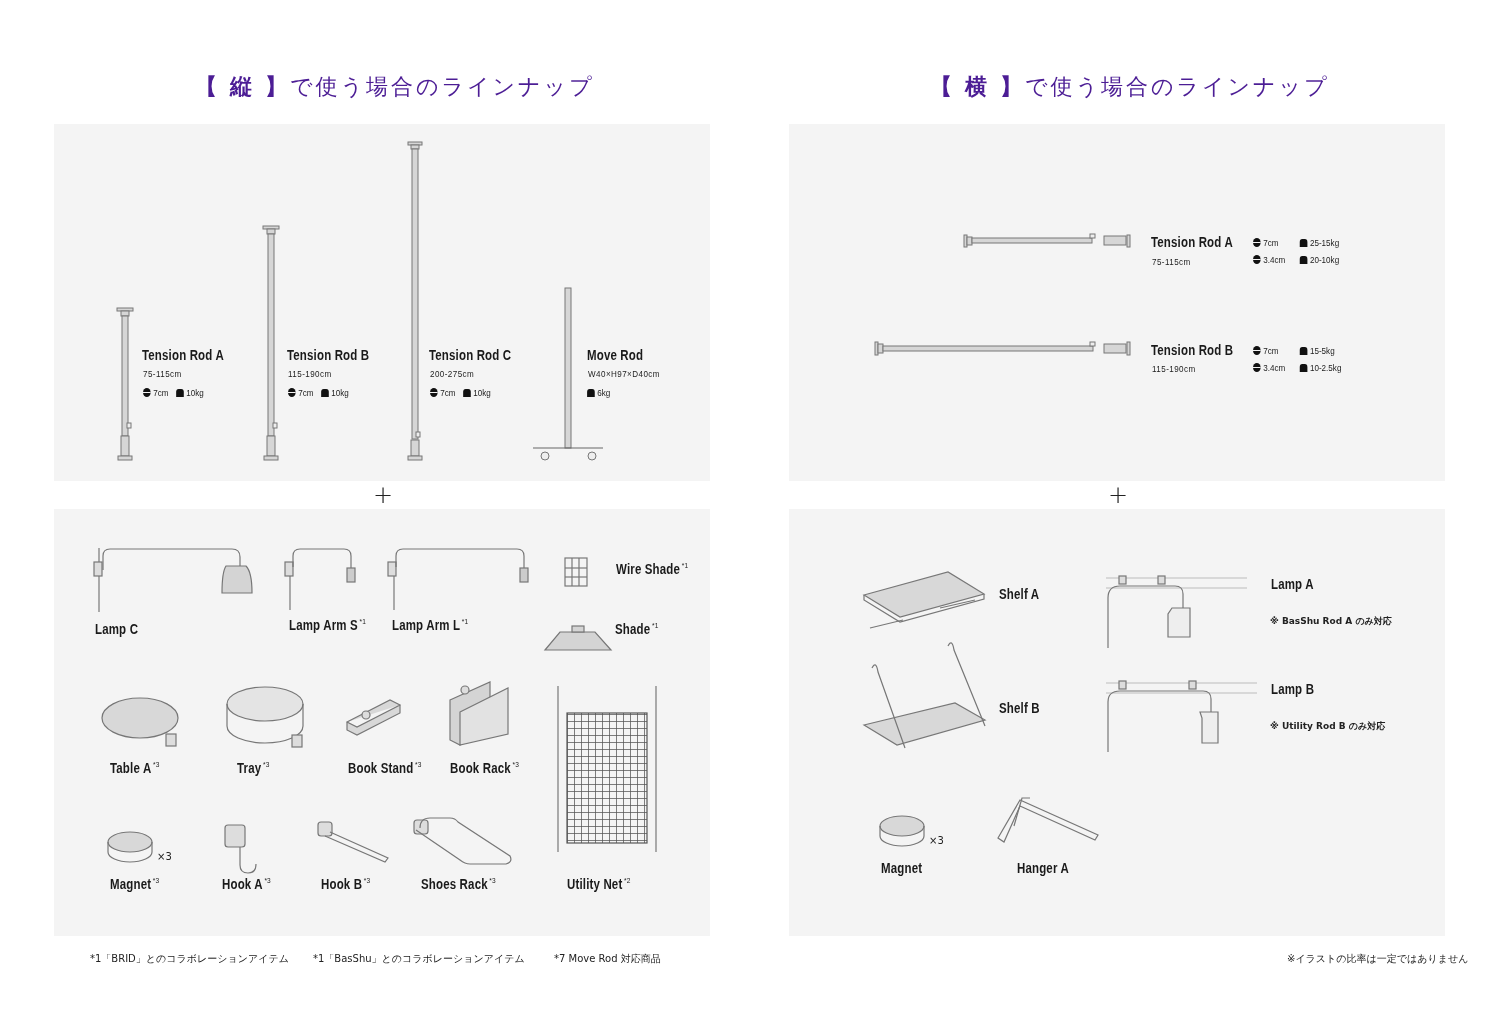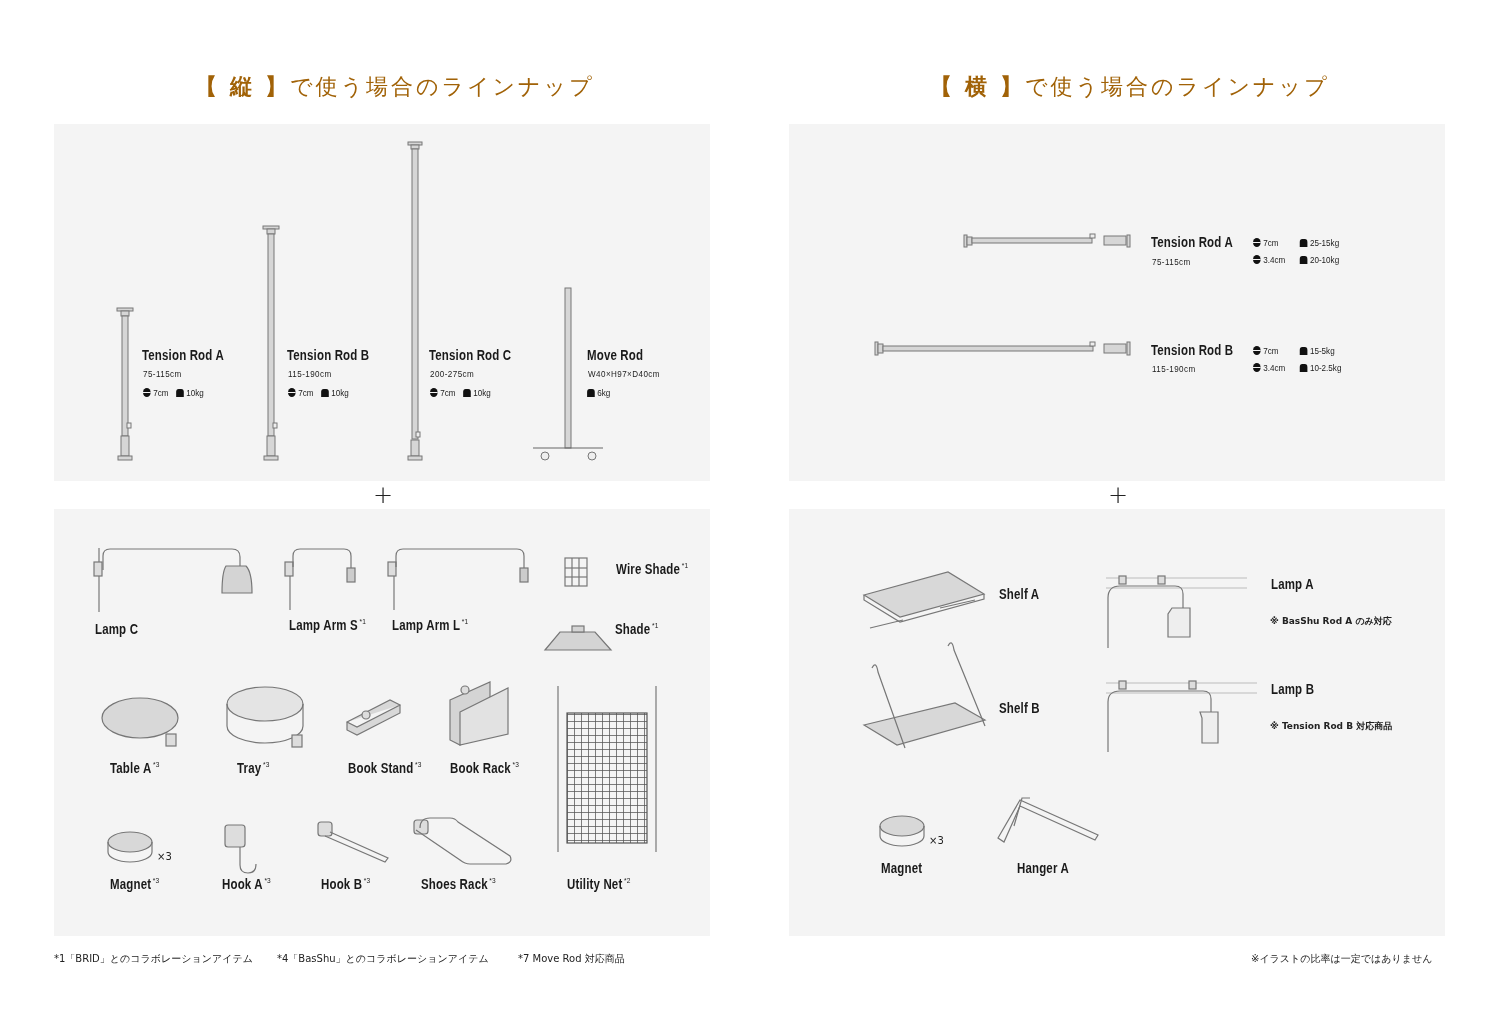--- a/index.html
+++ b/index.html
@@ -1,29 +1,29 @@
 <!DOCTYPE html>
 <html><head>
 <meta charset="utf-8">
 <style>
   html,body{margin:0;padding:0;background:#ffffff;}
   body{width:1500px;height:1023px;position:relative;overflow:hidden;font-family:"DejaVu Sans",sans-serif;color:#1a1a1a;}
-  .title{position:absolute;top:72px;font-size:22px;letter-spacing:3px;color:#a16207;white-space:nowrap;}
+  .title{position:absolute;top:72px;font-size:22px;letter-spacing:3px;color:#4c1d95;white-space:nowrap;}
   .title .br{font-weight:bold;}
   .panel{position:absolute;background:#f4f4f4;}
   .plus{position:absolute;font-size:24px;line-height:24px;color:#222;font-weight:300;}
   .lbl{position:absolute;font-family:"Liberation Sans",sans-serif;font-weight:bold;font-size:14px;color:#1a1a1a;white-space:nowrap;transform:scaleX(0.82);transform-origin:left top;letter-spacing:0.2px;}
   .lbl sup{font-size:8px;font-weight:normal;margin-left:2px;vertical-align:6px;}
   .sub{position:absolute;font-family:"Liberation Sans",sans-serif;font-size:9.5px;color:#222;white-space:nowrap;transform:scaleX(0.85);transform-origin:left top;letter-spacing:0.5px;}
   .spec{position:absolute;font-family:"Liberation Sans",sans-serif;font-size:9.5px;color:#222;white-space:nowrap;display:flex;align-items:center;gap:3px;transform:scaleX(0.85);transform-origin:left top;}
   .dia{display:inline-block;width:9px;height:9px;border-radius:50%;background:#111;position:relative;}
   .dia::after{content:"";position:absolute;left:0;right:0;top:4px;height:1px;background:#f4f4f4;}
   .wt{display:inline-block;width:9px;height:8px;background:#111;border-radius:3px 3px 0 0;margin-left:6px;}
   .note{position:absolute;font-size:9.5px;color:#222;white-space:nowrap;}
-  .foot{position:absolute;top:952px;font-size:10px;color:#222;white-space:nowrap;}
+  .foot{position:absolute;top:952px;font-size:10px;color:#222;white-space:nowrap;margin-left:36px;}
   svg{position:absolute;overflow:visible;}
 </style>
 </head>
 <body>
 
 <div class="title" style="left:195px;">
   <span class="br">【</span>&nbsp;<span class="br">縦</span>&nbsp;<span class="br">】</span><span>で使う場合のラインナップ</span>
 </div>
 <div class="title" style="left:930px;">
   <span class="br">【</span>&nbsp;<span class="br">横</span>&nbsp;<span class="br">】</span><span>で使う場合のラインナップ</span>
@@ -261,21 +261,21 @@
     <path d="M998 838 L1020 800 L1098 835 L1095 840 L1020 806 L1004 842 Z"></path>
     <path d="M1014 826 L1022 798 L1030 798"></path>
   </g>
 </svg>
 
 <div class="lbl" style="left:999px;top:586px;">Shelf A</div>
 <div class="lbl" style="left:999px;top:700px;">Shelf B</div>
 <div class="lbl" style="left:1271px;top:576px;">Lamp A</div>
 <div class="note" style="left:1270px;top:615px;font-weight:bold;font-size:9px;">※ BasShu Rod A のみ対応</div>
 <div class="lbl" style="left:1271px;top:681px;">Lamp B</div>
-<div class="note" style="left:1270px;top:720px;font-weight:bold;font-size:9px;">※ Tension Rod B 対応商品</div>
+<div class="note" style="left:1270px;top:720px;font-weight:bold;font-size:9px;">※ Utility Rod B のみ対応</div>
 <div class="note" style="left:929px;top:835px;font-size:10px;">×3</div>
 <div class="lbl" style="left:881px;top:860px;">Magnet</div>
 <div class="lbl" style="left:1017px;top:860px;">Hanger A</div>
 
 <div class="foot" style="left:54px;">*1「BRID」とのコラボレーションアイテム</div>
-<div class="foot" style="left:277px;">*4「BasShu」とのコラボレーションアイテム</div>
+<div class="foot" style="left:277px;">*1「BasShu」とのコラボレーションアイテム</div>
 <div class="foot" style="left:518px;">*7 Move Rod 対応商品</div>
 <div class="foot" style="left:1251px;">※イラストの比率は一定ではありません</div>
 
 </body></html>

